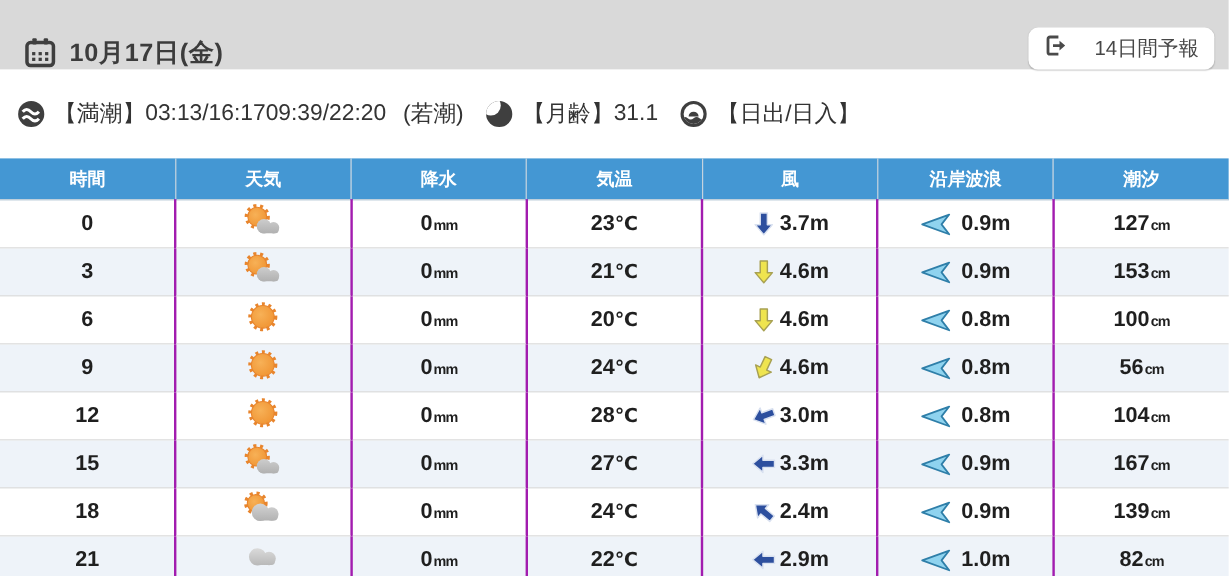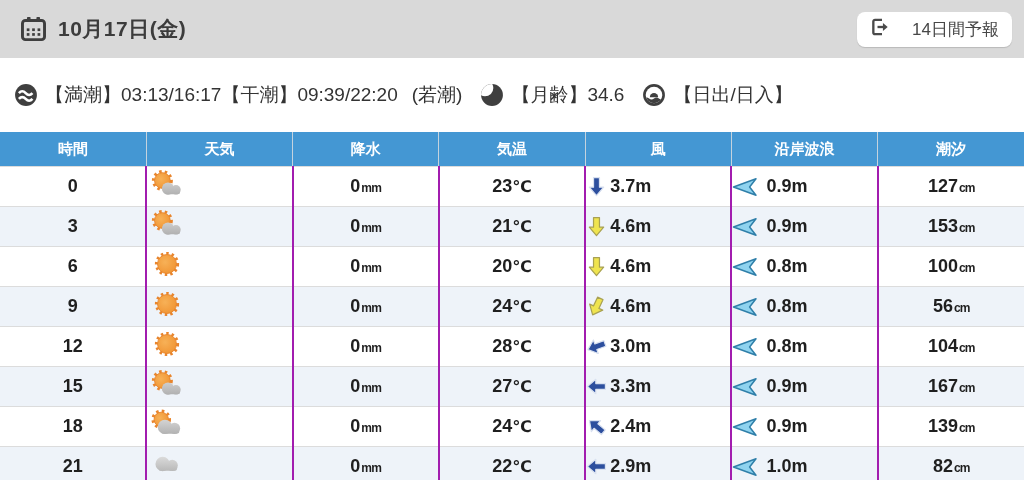--- a/index.html
+++ b/index.html
@@ -3,21 +3,21 @@
 <meta charset="utf-8">
 <style>
   html,body{margin:0;padding:0;}
   body{
     width:1024px;height:480px;overflow:hidden;background:#ffffff;
     font-family:"Liberation Sans","DejaVu Sans",sans-serif;
     -webkit-font-smoothing:antialiased;
   }
   
   .topbar{
-    height:58px;background:#d9d9d9;display:flex;align-items:center;
+    height:58px;background:#d9d9d9;display:flex;align-items:flex-end;
     padding:0 12px;box-sizing:border-box;
   }
   .cal-wrap{display:flex;align-items:center;margin-left:8px;}
   .date-text{font-size:21px;font-weight:700;color:#3c3c3c;margin-left:11px;letter-spacing:.5px;}
   .topbar-buttons{margin-left:auto;display:flex;gap:9px;}
   .tb-btn{
     display:flex;align-items:center;gap:22px;background:#ffffff;border:none;
     border-radius:8px;height:35px;padding:0 13px;font-size:17px;color:#474747;
     font-family:inherit;box-shadow:0 1px 1px rgba(0,0,0,.15);cursor:pointer;
   }
@@ -40,21 +40,21 @@
   tbody td{
     height:39px;padding:0;text-align:center;vertical-align:middle;
     font-weight:700;font-size:18px;color:#1f1f1f;
     border-top:1px solid #dcdcdc;border-left:2px solid #a21caf;
     background:#ffffff;
   }
   tbody td:first-child{border-left:none;}
   tbody tr.alt td{background:#eef3f9;}
   .unit-sm{font-size:12px;letter-spacing:-.8px;margin-left:1px;}
   .unit-deg{font-size:16px;}
-  .cell-flex{display:flex;align-items:center;gap:3px;}
+  .cell-flex{display:flex;align-items:center;justify-content:center;gap:3px;}
   .w-arrow{display:flex;align-items:center;}
 </style>
 </head>
 <body>
 
 <svg width="0" height="0" style="position:absolute" aria-hidden="true">
   <defs>
     <linearGradient id="cloudGrad" gradientUnits="userSpaceOnUse" x1="0" y1="4" x2="0" y2="26">
       <stop offset="0" stop-color="#e2e2e2"></stop>
         <stop offset="1" stop-color="#a6a6a6"></stop>
@@ -106,32 +106,31 @@
 <div class="infobar">
   <span class="icon">
     <svg width="24" height="24" viewBox="0 0 22 22">
       <circle cx="11" cy="11" r="10" fill="#3f3f3f"></circle>
       <path d="M4.5 9.3 q3 -3.4 6.2 0 t6.2 0" fill="none" stroke="#fff" stroke-width="2.4"></path>
       <path d="M4.5 14.6 q3 -3.4 6.2 0 t6.2 0" fill="none" stroke="#fff" stroke-width="2.4"></path>
     </svg>
   </span>
   <span class="info-text">【満潮】</span>
     <span class="info-text">03:13/16:17</span>
-  <span class="info-text">【干潮】</span>
     <span class="info-text">09:39/22:20</span>
   <span class="info-text tide-name">(若潮)</span>
   <span class="sep"></span>
   <span class="icon">
     <svg width="24" height="24" viewBox="0 0 22 22">
       <circle cx="11" cy="11" r="10" fill="#3f3f3f"></circle>
       <circle cx="4.6" cy="4.6" r="7.6" fill="#ffffff" clip-path="url(#moonClip)"></circle>
     </svg>
   </span>
   <span class="info-text">【月齢】</span>
-    <span class="info-text">34.6</span>
+    <span class="info-text">31.1</span>
   <span class="sep"></span>
   <span class="icon">
     <svg width="24" height="24" viewBox="0 0 22 22">
       <circle cx="11" cy="11" r="10" fill="#3f3f3f"></circle>
       <circle cx="11" cy="11" r="7.6" fill="#ffffff"></circle>
       <g clip-path="url(#sunriseClip)" fill="#3f3f3f">
         <path d="M7.2 13 a3.8 3.8 0 0 1 7.6 0 z"></path>
         <path d="M2 14.2 q2.3 -2 4.5 0 t4.5 0 t4.5 0 t4.5 0 L20 20 L2 20 Z"></path>
       </g>
     </svg>

